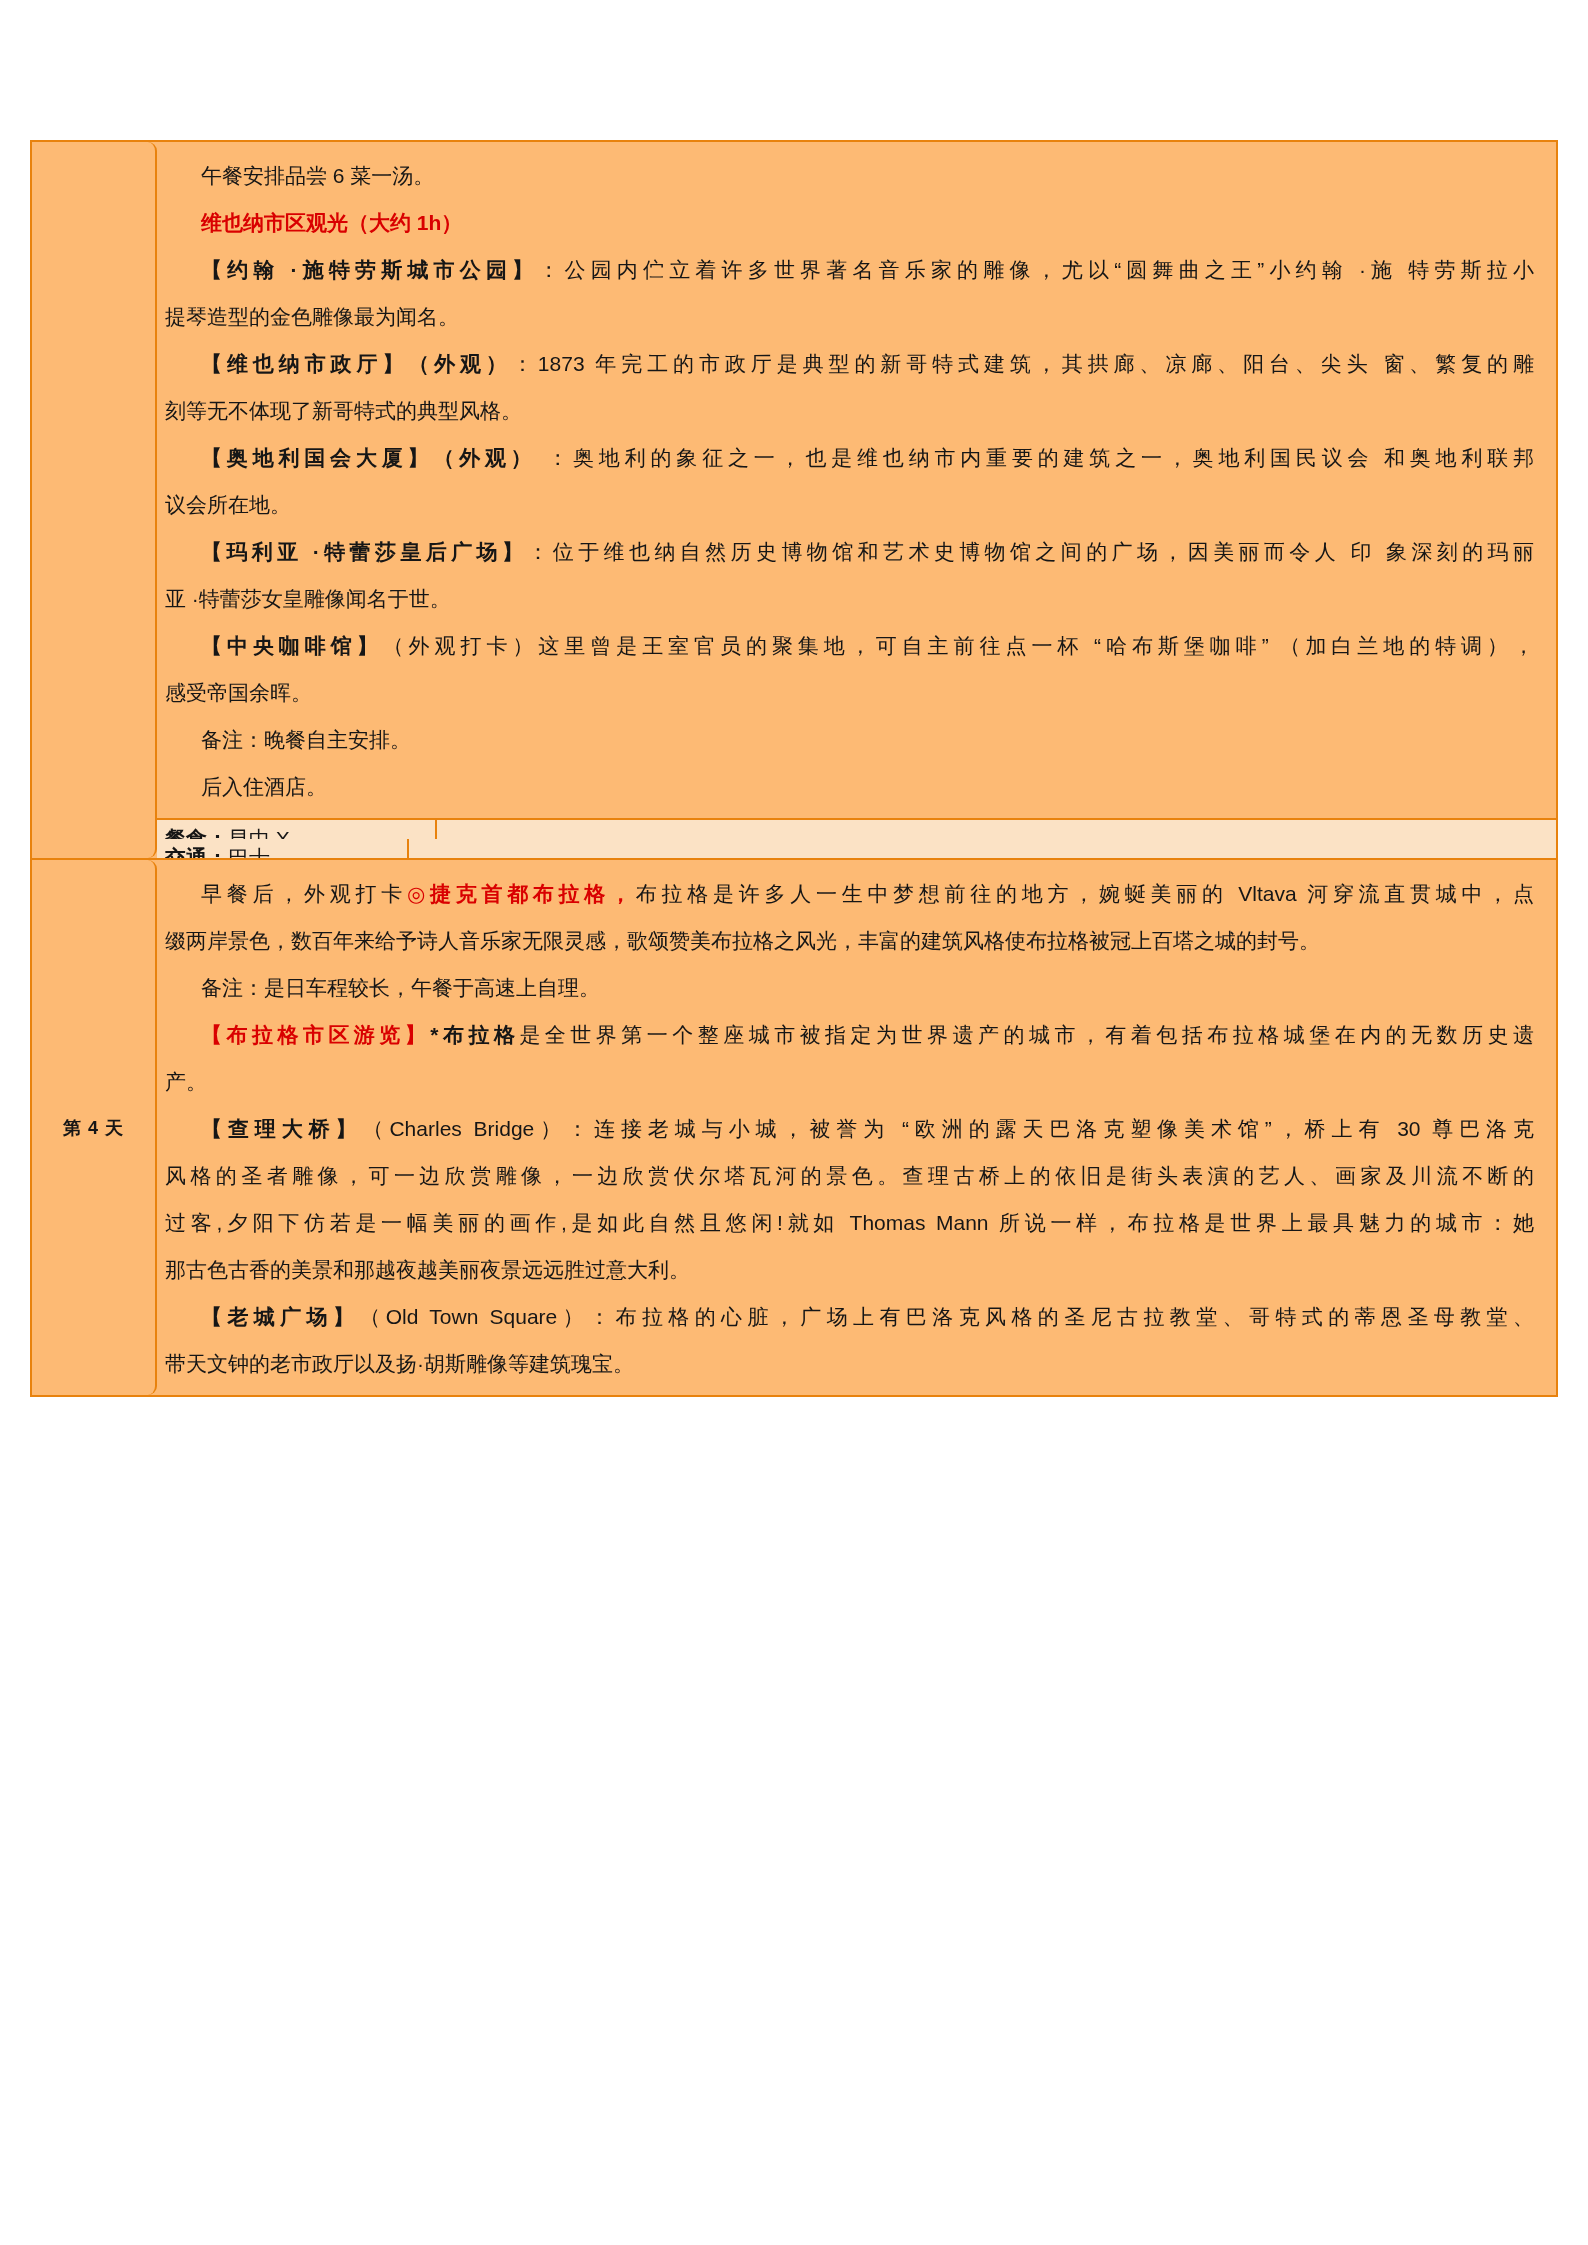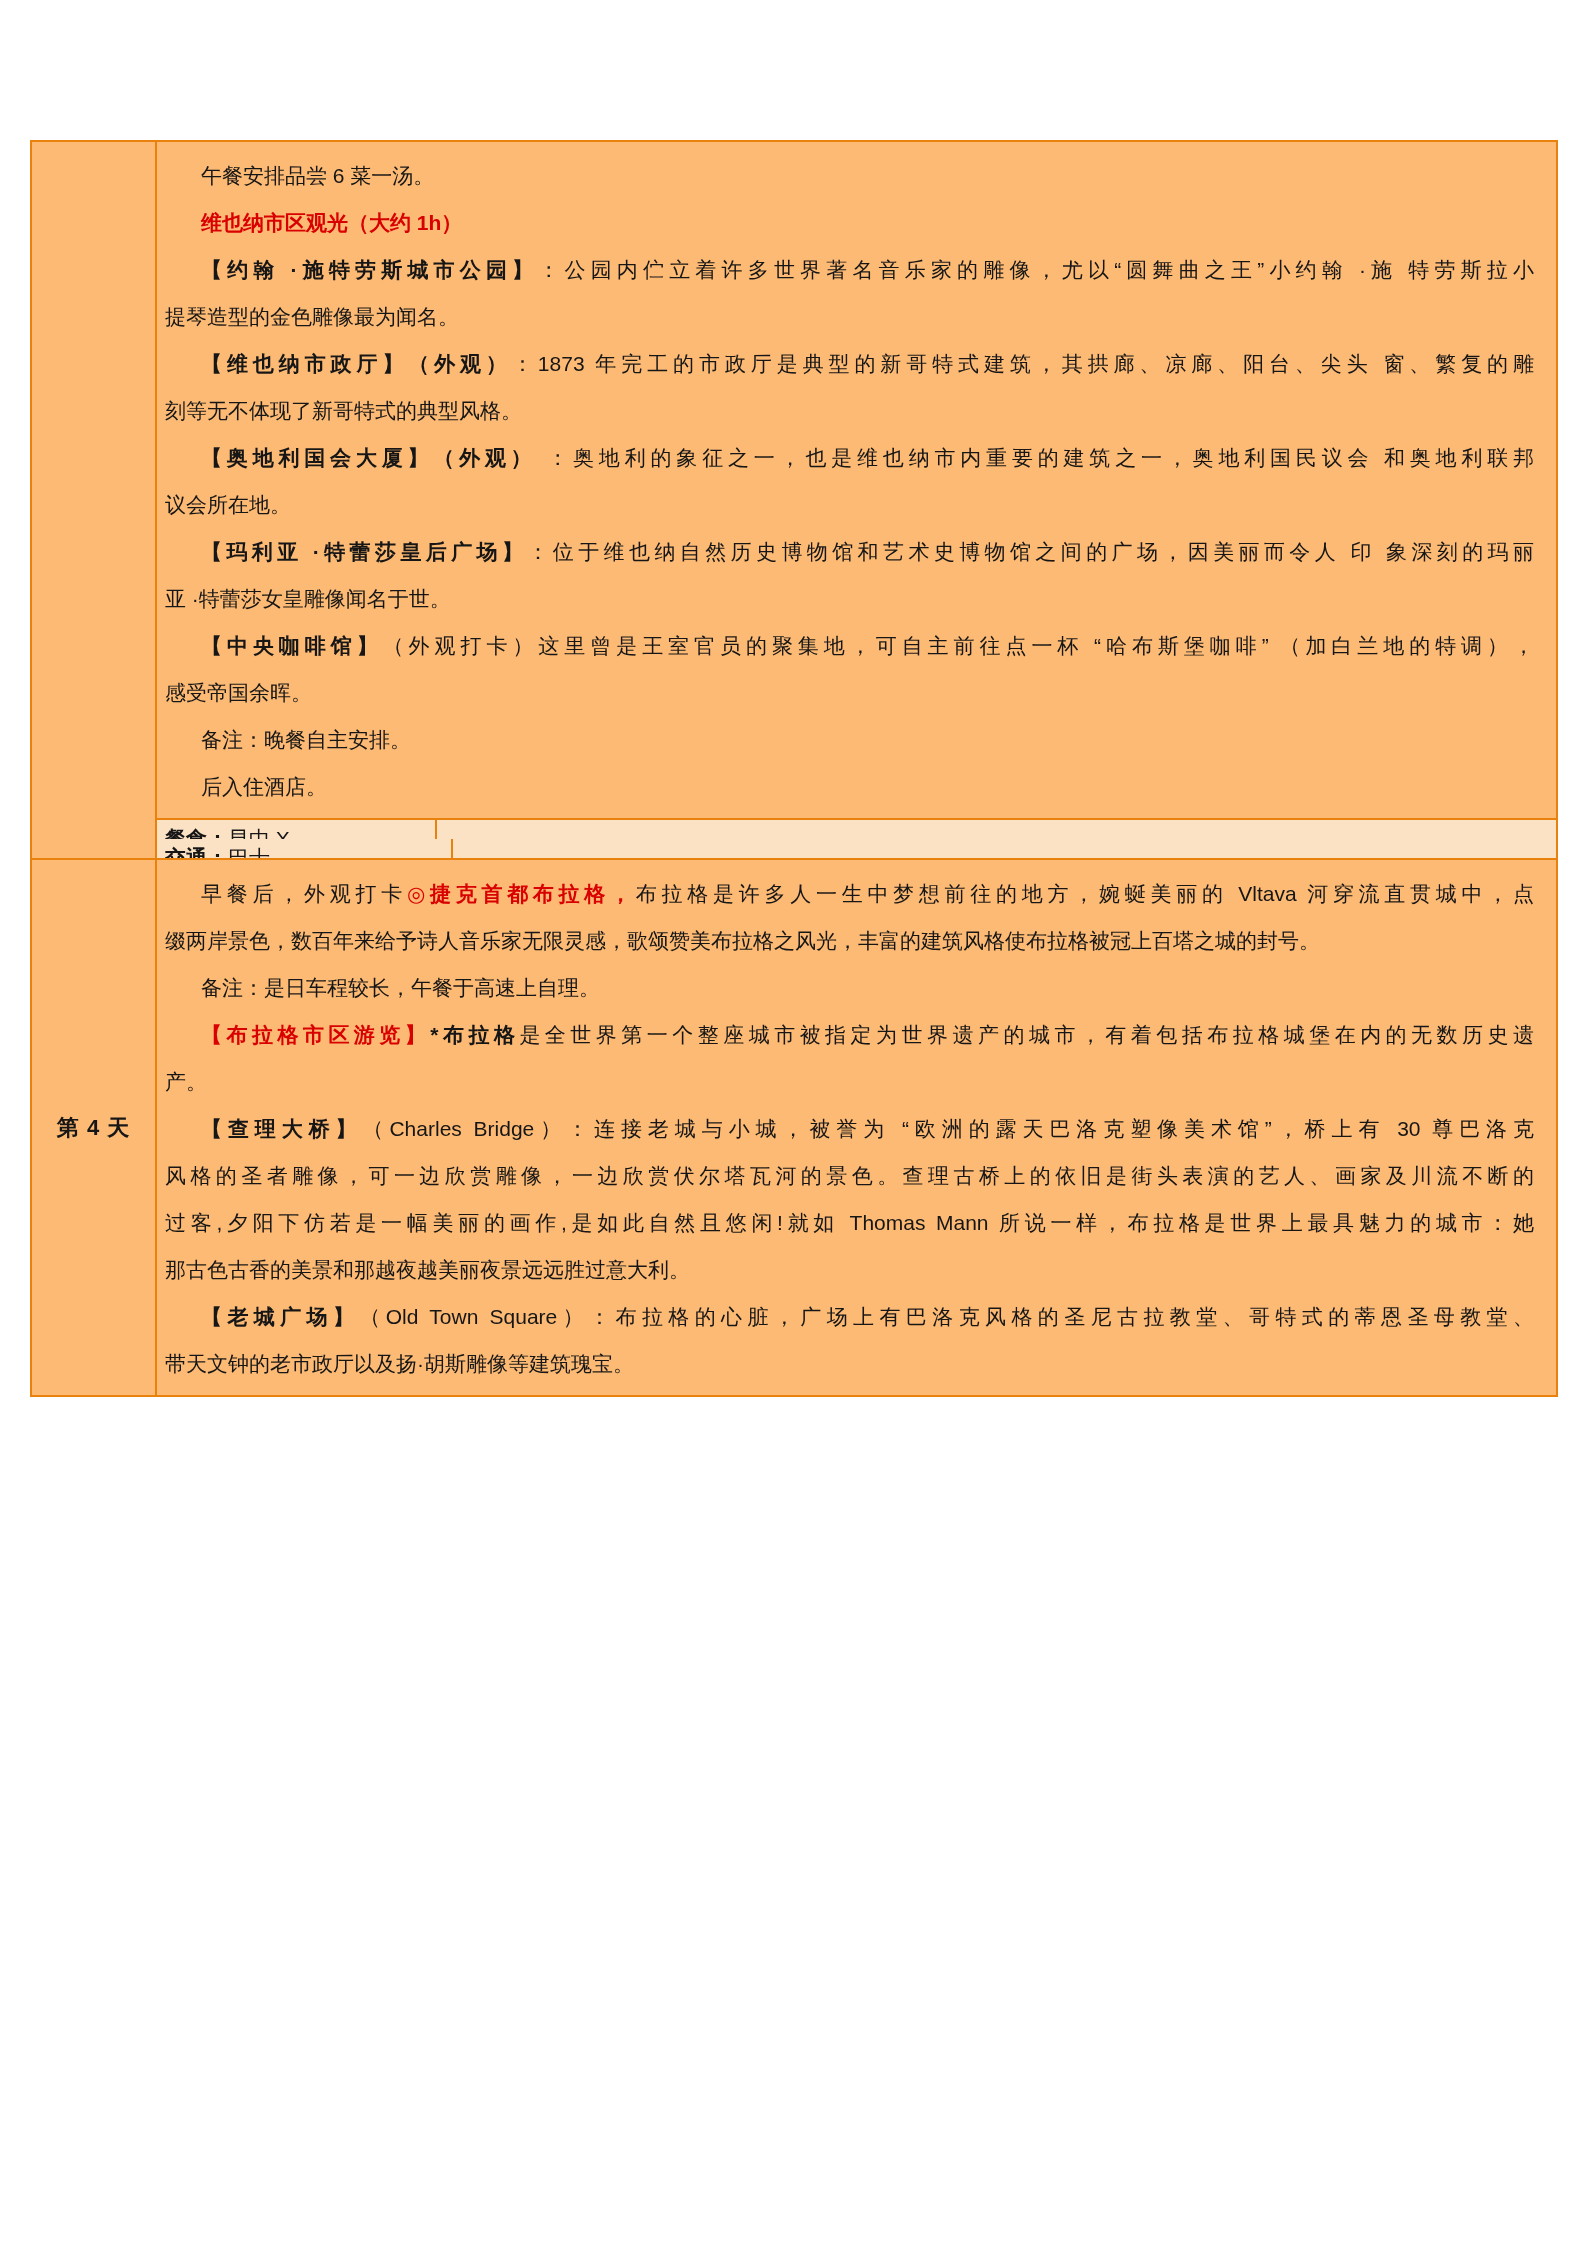--- a/index.html
+++ b/index.html
@@ -19,40 +19,40 @@
     position:absolute;left:30px;top:140px;width:1528px;
     box-sizing:border-box;border:2px solid var(--border);
     display:flex;flex-direction:column;background:#fdba74;
   }
   .rowgroup{display:flex;align-items:stretch;}
   .rowgroup + .rowgroup{border-top:2px solid var(--border);}
   .day-cell{
     flex:0 0 125px;width:125px;box-sizing:border-box;
     border-right:2px solid var(--border);
     display:flex;align-items:center;justify-content:center;
-    font-weight:bold;font-size:22px;letter-spacing:1px;
+    font-weight:bold;font-size:18px;letter-spacing:1px;border-radius:9px;
   }
   .right-part{flex:1;min-width:0;display:flex;flex-direction:column;}
   .content-cell{
     padding:10px 22px 8px 8px;
     font-size:21px;line-height:47px;
   }
   .content-cell .line{min-height:47px;}
   .content-cell .line.i{text-indent:36px;}
   .content-cell .line.j{text-align:justify;text-align-last:justify;}
   .seg-b{font-weight:bold;}
   .seg-rb{color:var(--red);font-weight:bold;}
   .meal-row{
     display:flex;border-top:2px solid var(--border);
     background:var(--mealbg);
     height:38px;line-height:38px;font-size:21px;white-space:nowrap;flex-direction:column;
   }
   .meal-cell{box-sizing:border-box;padding-left:8px;overflow:hidden;}
   .meal-cell.c1{width:280px;border-right:2px solid var(--border);}
-  .meal-cell.c2{width:296px;border-right:2px solid var(--border);}
+  .meal-cell.c2{width:252px;border-right:2px solid var(--border);}
   .meal-cell.c3{flex:1;}
   .meal-label{font-weight:bold;}
 </style>
 </head>
 <body>
 
 <div class="page">
   <div class="itinerary-table">
 
     <div class="rowgroup">

